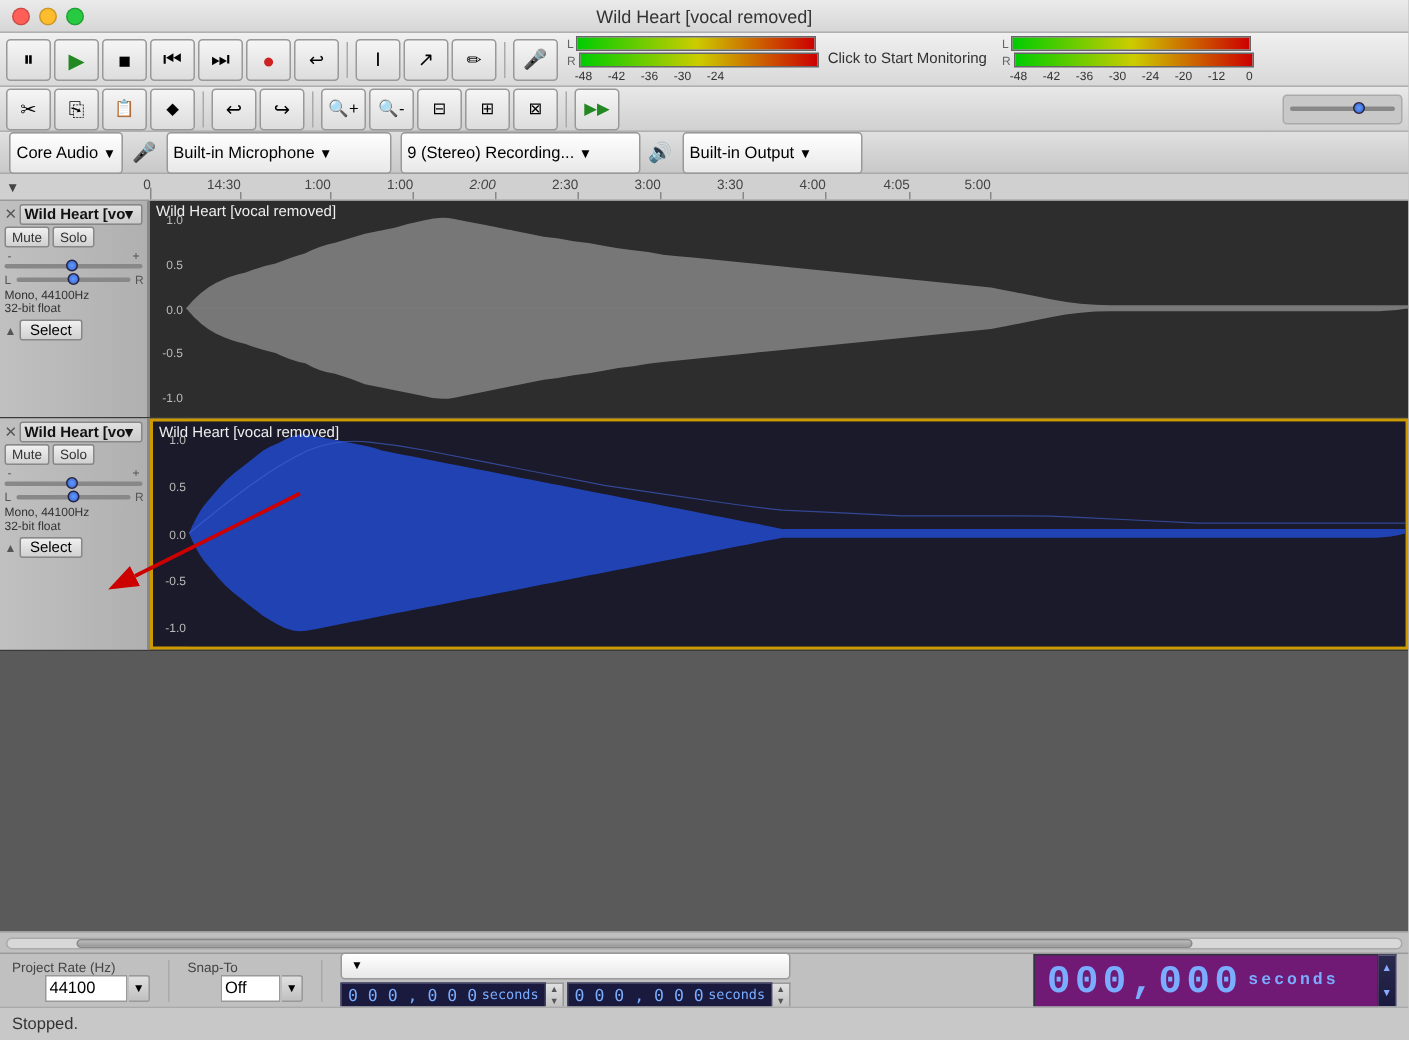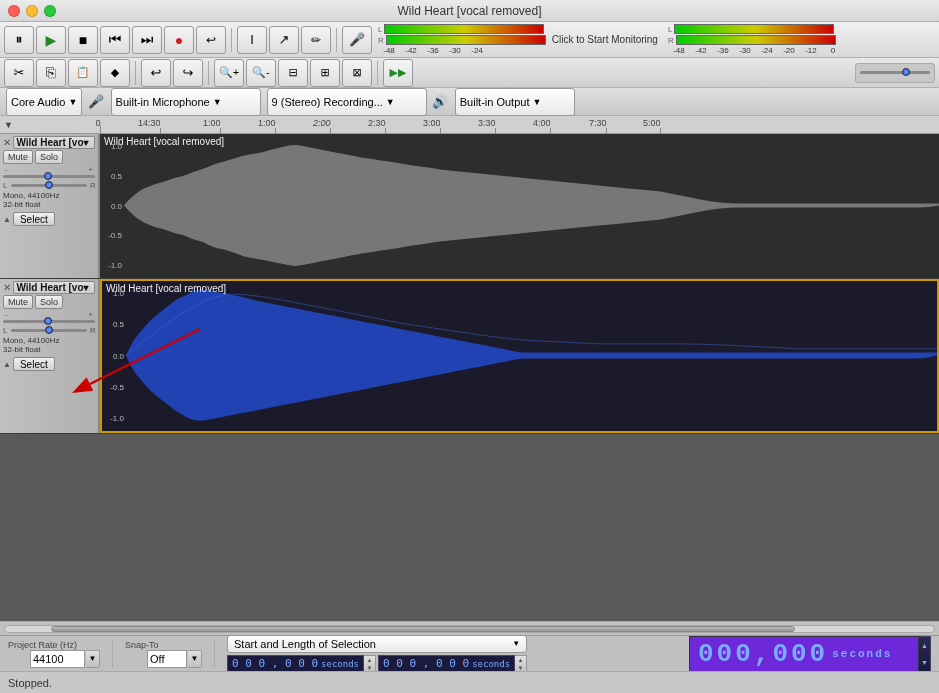--- a/index.html
+++ b/index.html
@@ -403,21 +403,21 @@
       border-radius: 3px;
       height: 20px;
       padding: 0 6px;
       cursor: pointer;
       font-size: 11px;
       min-width: 200px;
     }
 
     
     .big-time {
-      background: #6d28d9;
+      background: #701a75;
       color: #7aadff;
       font-family: 'Courier New', monospace;
       font-size: 28px;
       font-weight: bold;
       letter-spacing: 2px;
       padding: 2px 8px;
       border: 1px solid #334;
       height: 36px;
       display: flex;
       align-items: center;
@@ -643,21 +643,21 @@
         <div class="ruler-tick" style="left: 395px;">
           <div class="ruler-tick-line" style="height: 5px;"></div>
           <span class="ruler-tick-label">3:30</span>
         </div>
         <div class="ruler-tick" style="left: 450px;">
           <div class="ruler-tick-line" style="height: 5px;"></div>
           <span class="ruler-tick-label">4:00</span>
         </div>
         <div class="ruler-tick" style="left: 506px;">
           <div class="ruler-tick-line" style="height: 5px;"></div>
-          <span class="ruler-tick-label">7:30</span>
+          <span class="ruler-tick-label">4:05</span>
         </div>
         <div class="ruler-tick" style="left: 560px;">
           <div class="ruler-tick-line" style="height: 5px;"></div>
           <span class="ruler-tick-label">5:00</span>
         </div>
       </div>
   </div>
 
   <div class="tracks-container" style="position:relative;">
 
@@ -880,21 +880,20 @@
       <div class="status-value">
         <input type="text" value="Off" style="width: 40px; height: 18px; font-size: 11px; border: 1px solid rgb(153, 153, 153); padding: 0px 2px; background: rgb(255, 255, 255);">
         <div class="dropdown-arrow">▼</div>
       </div>
     </div>
 
     <div style="width:1px;height:28px;background:#aaa;margin:0 4px;"></div>
 
     <div style="display:flex;flex-direction:column;gap:2px;">
       <div class="selection-dropdown" style="height:18px;min-width:220px;">
-        <span style="flex:1;font-size:11px;">Start and Length of Selection</span>
         <span style="font-size:8px;">▼</span>
       </div>
       <div style="display:flex;gap:2px;">
 
         <div style="display:flex;">
           <div style="background:#1a1a3e;color:#7aadff;font-family:monospace;font-size:11px;padding:1px 4px;border:1px solid #446;height:18px;display:flex;align-items:center;min-width:95px;">
             <span>0 0 0 , 0 0 0</span>
             <span style="margin-left:3px;font-size:9px;">seconds</span>
           </div>
           <div style="width:12px;background:linear-gradient(to bottom,#e0e0e0,#c0c0c0);border:1px solid #999;border-left:none;display:flex;flex-direction:column;cursor:pointer;">

